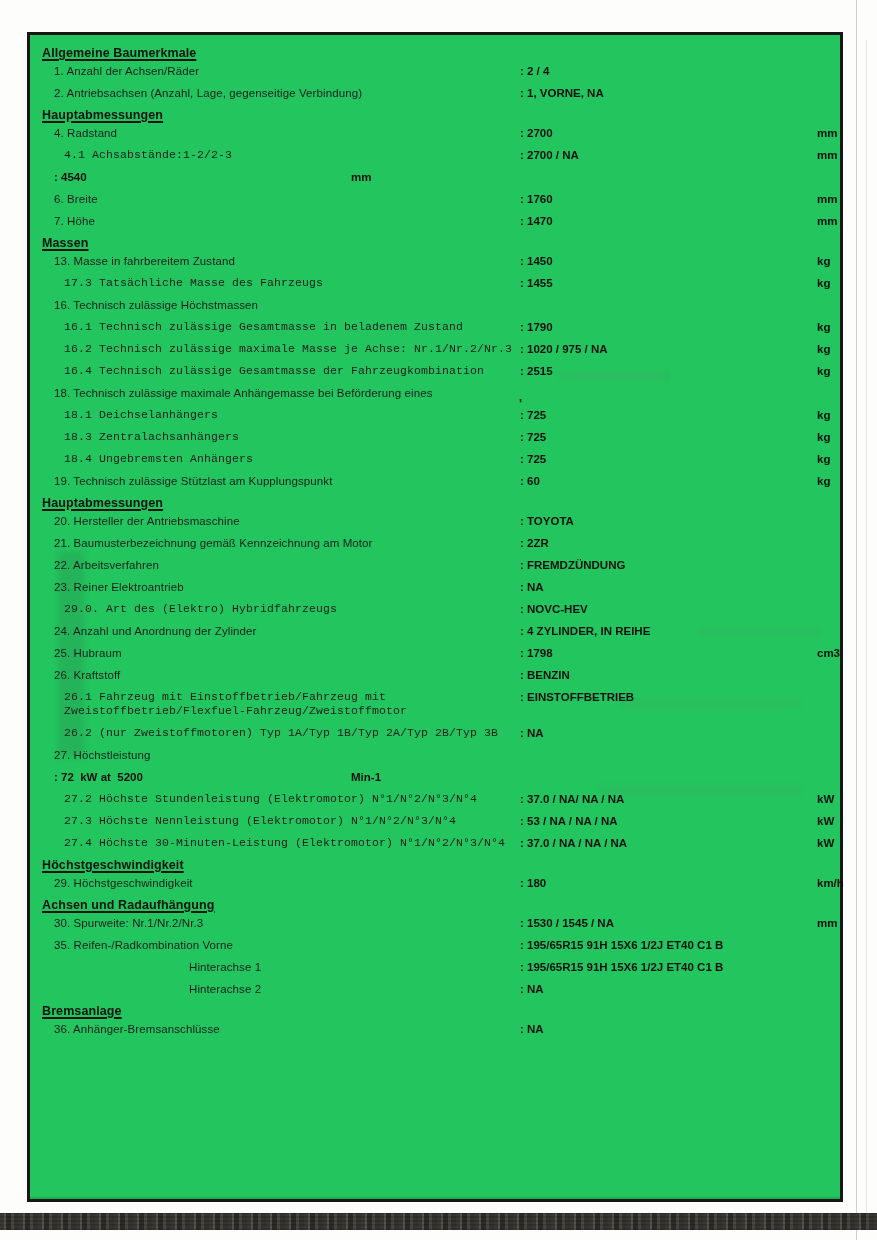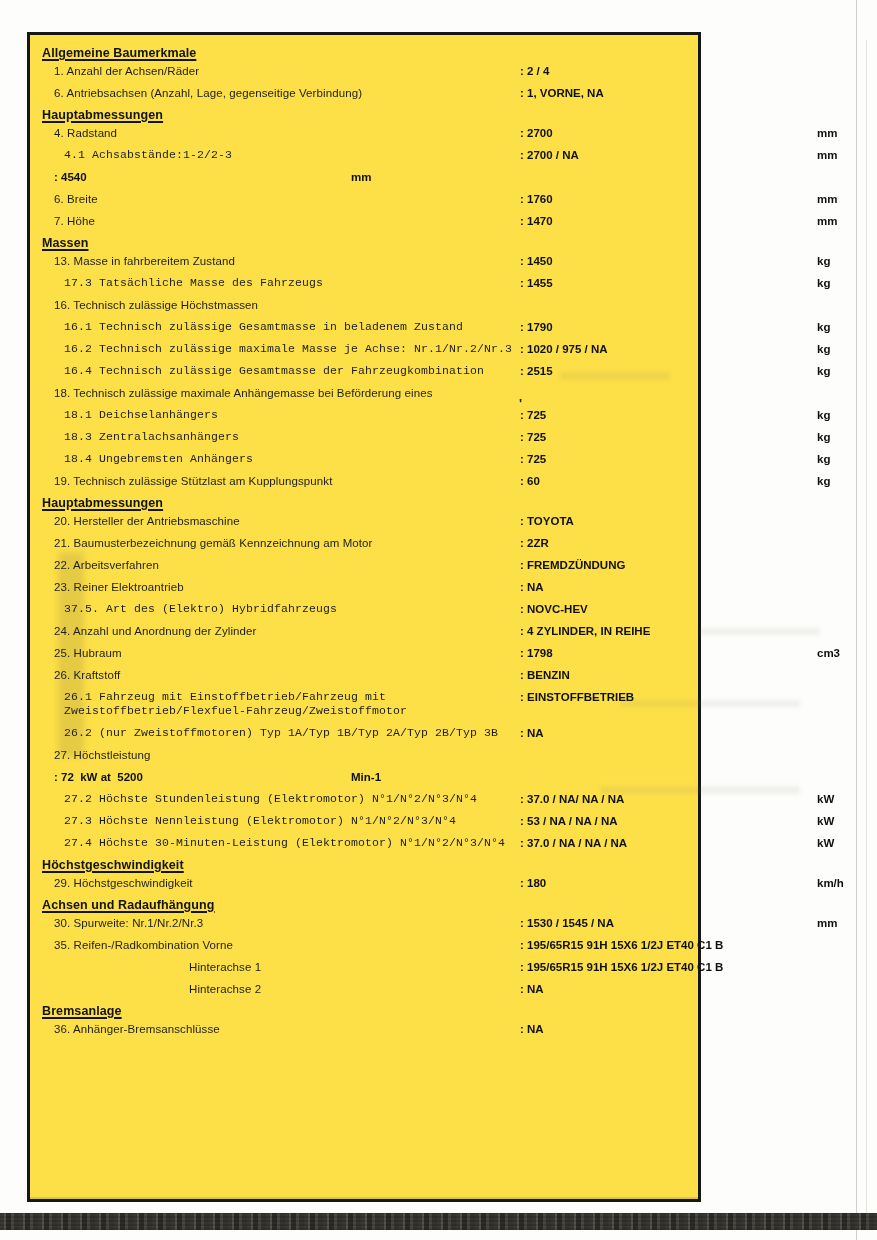--- a/index.html
+++ b/index.html
@@ -7,24 +7,24 @@
     position: relative;
     width: 877px; height: 1240px;
     background: #fdfdfb;
     font-family: "Liberation Sans", "DejaVu Sans", sans-serif;
     color: #1c1c1c;
     overflow: hidden;
   }
   .paper-border {
     position: absolute;
     left: 27px; top: 32px;
-    width: 674px; height: 1170px;
+    width: 816px; height: 1170px;
     border: 3px solid #161616;
     box-sizing: border-box;
-    background: #fde047;
+    background: #22c55e;
     box-shadow: 0 -2px 0 #16161622 inset;
   }
   .doc-content {
     position: absolute;
     left: 12px; top: 10px; right: 8px;
   }
   .section-heading {
     font-size: 12.5px;
     font-weight: bold;
     line-height: 15px;
@@ -121,21 +121,21 @@
 <div class="screen">
   <div class="paper-border">
     <div class="doc-content">
         <div class="section-heading">Allgemeine Baumerkmale</div>
         <div class="spec-row">
           <span class="row-label indent-0">1. Anzahl der Achsen/Räder</span>
           <span class="row-value">: 2 / 4</span>
           <span class="row-unit"></span>
         </div>
         <div class="spec-row">
-          <span class="row-label indent-0">6. Antriebsachsen (Anzahl, Lage, gegenseitige Verbindung)</span>
+          <span class="row-label indent-0">2. Antriebsachsen (Anzahl, Lage, gegenseitige Verbindung)</span>
           <span class="row-value">: 1, VORNE, NA</span>
           <span class="row-unit"></span>
         </div>
         <div class="section-heading">Hauptabmessungen</div>
         <div class="spec-row">
           <span class="row-label indent-0">4. Radstand</span>
           <span class="row-value">: 2700</span>
           <span class="row-unit">mm</span>
         </div>
         <div class="spec-row">
@@ -228,21 +228,21 @@
           <span class="row-label indent-0">22. Arbeitsverfahren</span>
           <span class="row-value">: FREMDZÜNDUNG</span>
           <span class="row-unit"></span>
         </div>
         <div class="spec-row">
           <span class="row-label indent-0">23. Reiner Elektroantrieb</span>
           <span class="row-value">: NA</span>
           <span class="row-unit"></span>
         </div>
         <div class="spec-row">
-          <span class="row-label indent-1">37.5. Art des (Elektro) Hybridfahrzeugs</span>
+          <span class="row-label indent-1">29.0. Art des (Elektro) Hybridfahrzeugs</span>
           <span class="row-value">: NOVC-HEV</span>
           <span class="row-unit"></span>
         </div>
         <div class="spec-row">
           <span class="row-label indent-0">24. Anzahl und Anordnung der Zylinder</span>
           <span class="row-value">: 4 ZYLINDER, IN REIHE</span>
           <span class="row-unit"></span>
         </div>
         <div class="spec-row">
           <span class="row-label indent-0">25. Hubraum</span>

